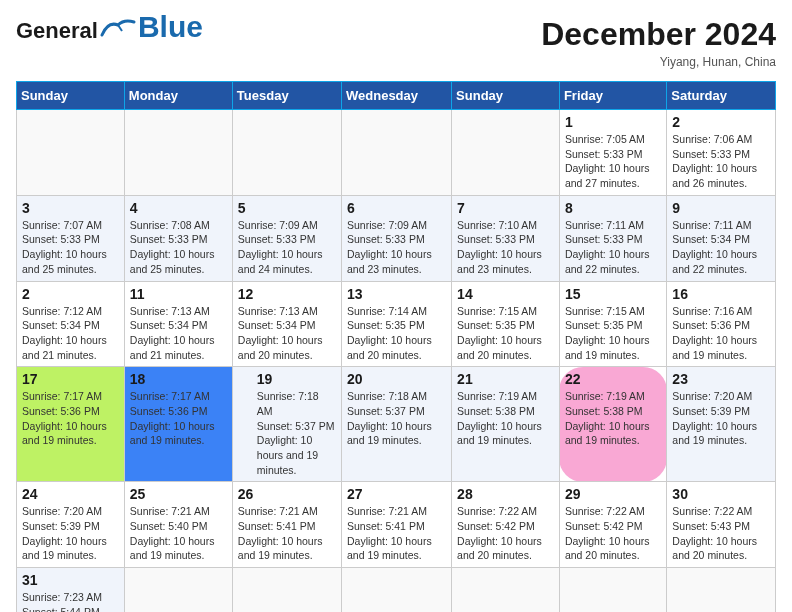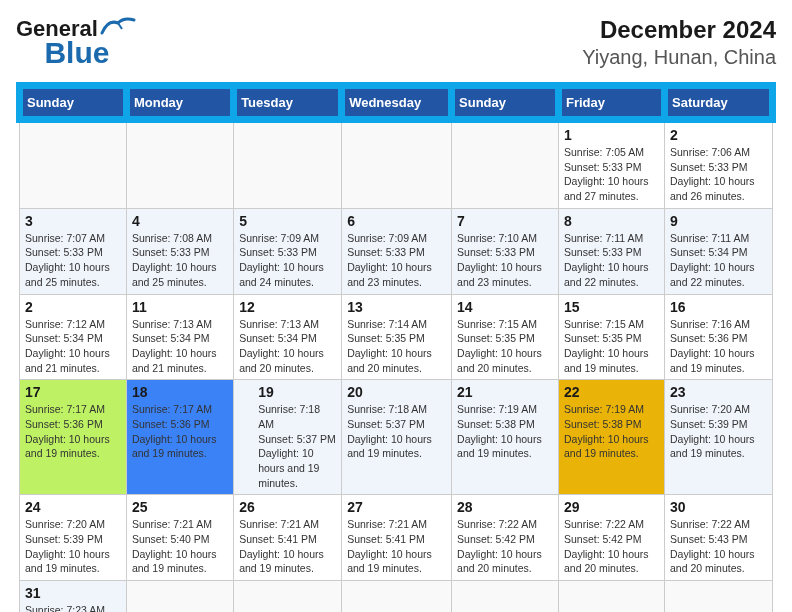--- a/index.html
+++ b/index.html
@@ -11,47 +11,46 @@
       padding: 16px;
     }
     .header {
       display: flex;
       justify-content: space-between;
       align-items: flex-start;
       margin-bottom: 12px;
     }
     .logo {
       display: flex;
-      flex-direction: column;
-      align-items: center;
+      align-items: flex-end;
     }
     .title-block { text-align: right; }
     .calendar-title {
-      font-size: 24px;
+      font-size: 32px;
       font-weight: bold;
       color: #1a1a1a;
     }
     .calendar-subtitle {
-      font-size: 20px;
+      font-size: 12px;
       color: #555;
       margin-top: 2px;
     }
     .calendar {
       width: 100%;
       border-collapse: collapse;
       font-size: 11px;
     }
     .calendar th {
       background: #2255a4;
       color: #fff;
       padding: 6px 4px;
       text-align: left;
       font-size: 13px;
       font-weight: bold;
-      border: 7px solid #0ea5e9;
+      border: 1px solid #0ea5e9;
     }
     .calendar td {
       border: 1px solid #ccc;
       vertical-align: top;
       padding: 4px 5px;
       width: 113px;
       min-height: 80px;
       background: #fff;
     }
     .calendar tr:nth-child(even) td {
@@ -195,21 +194,21 @@
         <span class="day-info">Sunrise: 7:18 AM<br>Sunset: 5:37 PM<br>Daylight: 10 hours and 19 minutes.</span>
       </td>
         <td style="background: rgb(240, 244, 251); margin-left: 24px;">
         <span class="day-num">20</span>
         <span class="day-info">Sunrise: 7:18 AM<br>Sunset: 5:37 PM<br>Daylight: 10 hours and 19 minutes.</span>
       </td>
         <td style="background: rgb(240, 244, 251); margin-top: 27px;">
         <span class="day-num">21</span>
         <span class="day-info">Sunrise: 7:19 AM<br>Sunset: 5:38 PM<br>Daylight: 10 hours and 19 minutes.</span>
       </td>
-        <td style="background: #eab308;">
+        <td style="background: #f9a8d4; border-radius: 24px;">
         <span class="day-num">22</span>
         <span class="day-info">Sunrise: 7:19 AM<br>Sunset: 5:38 PM<br>Daylight: 10 hours and 19 minutes.</span>
       </td>
         <td style="background: rgb(240, 244, 251);">
         <span class="day-num">23</span>
         <span class="day-info">Sunrise: 7:20 AM<br>Sunset: 5:39 PM<br>Daylight: 10 hours and 19 minutes.</span>
       </td>
       </tr>
       <tr>
         <td>

